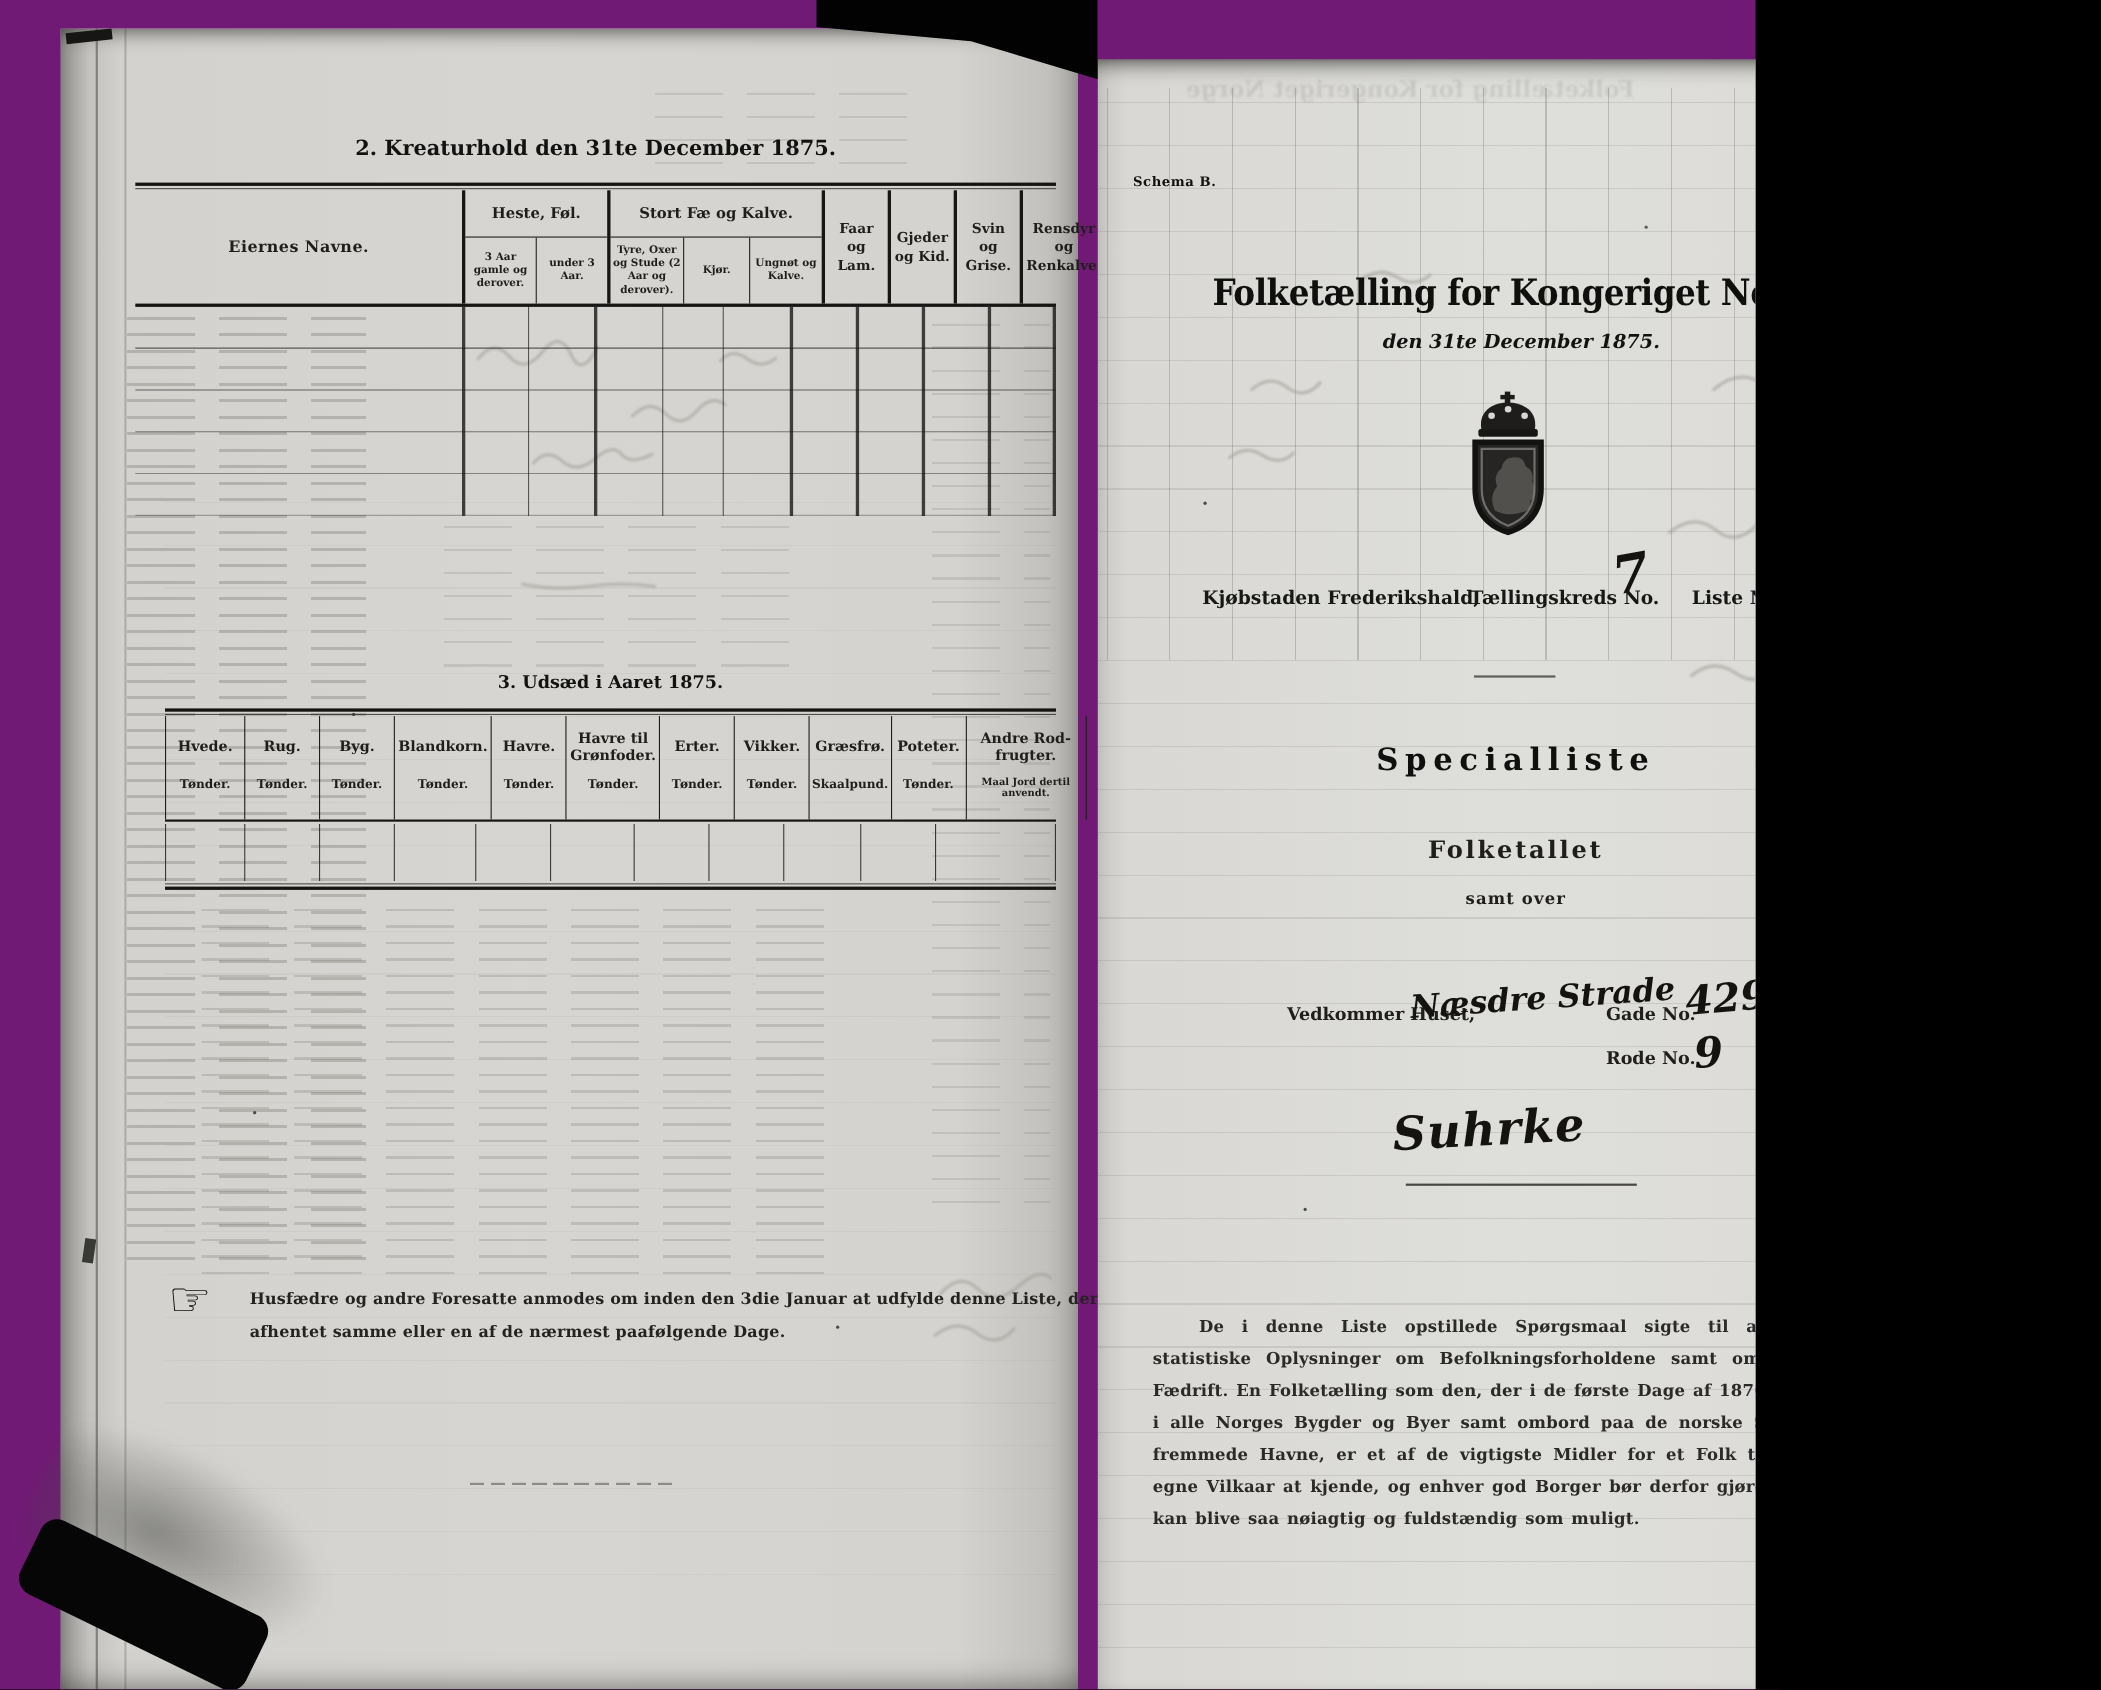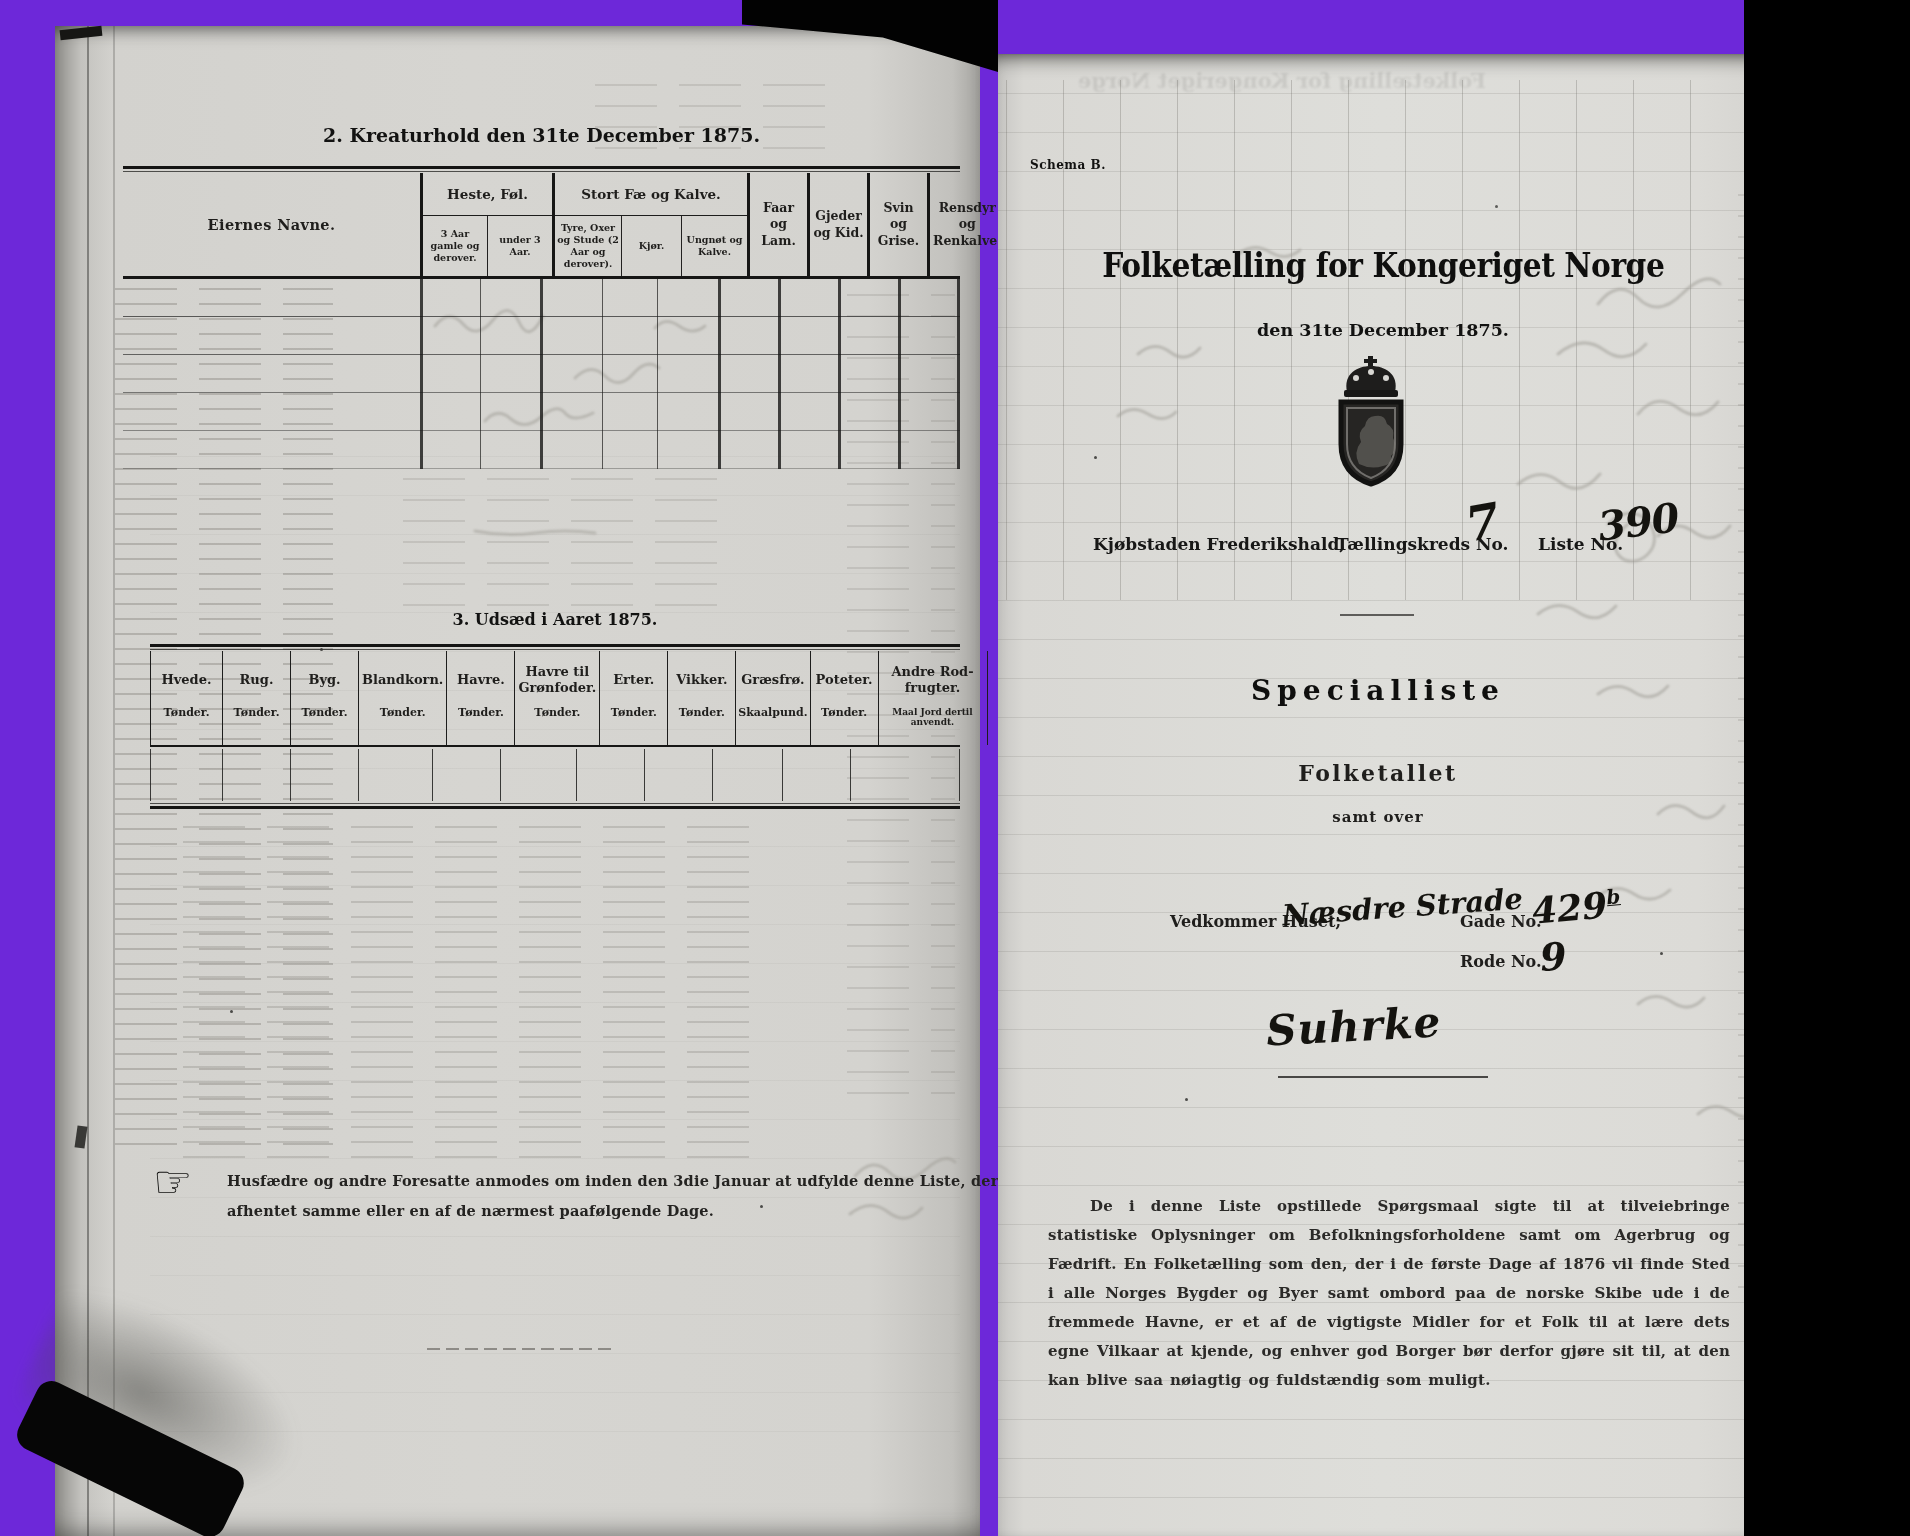--- a/index.html
+++ b/index.html
@@ -1,16 +1,16 @@
 <!DOCTYPE html>
 <html><head>
 <meta charset="utf-8">
 <style>
   html,body{margin:0;padding:0;background:#000;}
-  .stage{position:relative;width:1744px;height:1536px;background:#6d28d9;overflow:hidden;
+  .stage{position:relative;width:1596px;height:1536px;background:#701a75;overflow:hidden;
          font-family:"DejaVu Serif", serif;color:#1f1e1c;}
   .page{position:absolute;box-sizing:border-box;}
   .page-left{left:55px;top:26px;width:925px;height:1510px;
     background:linear-gradient(90deg,#8f8e8a 0,#c3c2be 26px,#d3d2ce 58px,#d6d5d1 45%,#d4d3cf 88%,#c2c1bd 97%,#a5a4a0 100%);
     box-shadow:inset 0 14px 18px -12px rgba(30,30,28,.75), inset 0 -20px 26px -18px rgba(30,30,28,.55);}
   .page-right{left:998px;top:54px;width:854px;height:1482px;border-top-right-radius:34px;
     background:linear-gradient(90deg,#c8c7c4 0,#d9d8d4 26px,#dededa 45%,#dcdbd7 82%,#d0cfcb 95%,#b1b0ac 100%);
     box-shadow:inset 0 16px 20px -14px rgba(30,30,28,.8), inset -10px 0 14px -8px rgba(25,25,23,.6);}
   .abs{position:absolute;}
   .center{text-align:center;}
@@ -282,21 +282,21 @@
         <path d="M120 362 q14 -12 30 -2 t28 -2"></path>
         <path d="M240 200 q16 -12 32 -2 t30 -2"></path>
       </g>
     </svg>
 
     <div class="abs schema" style="left:32px;top:104px;">Schema B.</div>
 
     <div class="abs center" style="left:0;top:192px;width:770px;">
       <span class="maintitle">Folketælling for Kongeriget Norge</span>
     </div>
-    <div class="abs center dateline" style="left:0;top:266px;width:770px;">den 31te December 1875.</div>
+    <div class="abs center dateline" style="left:0;top:247px;width:770px;font-style:italic;">den 31te December 1875.</div>
 
     <svg class="abs" style="left:335px;top:300px;" width="76" height="134" viewBox="0 0 76 134">
       <rect x="35" y="2" width="5" height="12" fill="#1b1b1a"></rect>
       <rect x="31" y="5" width="13" height="4" fill="#1b1b1a"></rect>
       <path d="M14 38 C10 20 24 12 38 12 C52 12 66 20 62 38 Z" fill="#1e1d1c"></path>
       <circle cx="23" cy="24" r="3" fill="#d8d7d3"></circle>
       <circle cx="38" cy="18" r="3" fill="#d8d7d3"></circle>
       <circle cx="53" cy="24" r="3" fill="#d8d7d3"></circle>
       <rect x="11" y="36" width="54" height="7" rx="2" fill="#171716"></rect>
       <path d="M8 48 h60 v42 c0 24 -14 35 -30 40 c-16 -5 -30 -16 -30 -40 Z" fill="#262523" stroke="#121211" stroke-width="5"></path>

